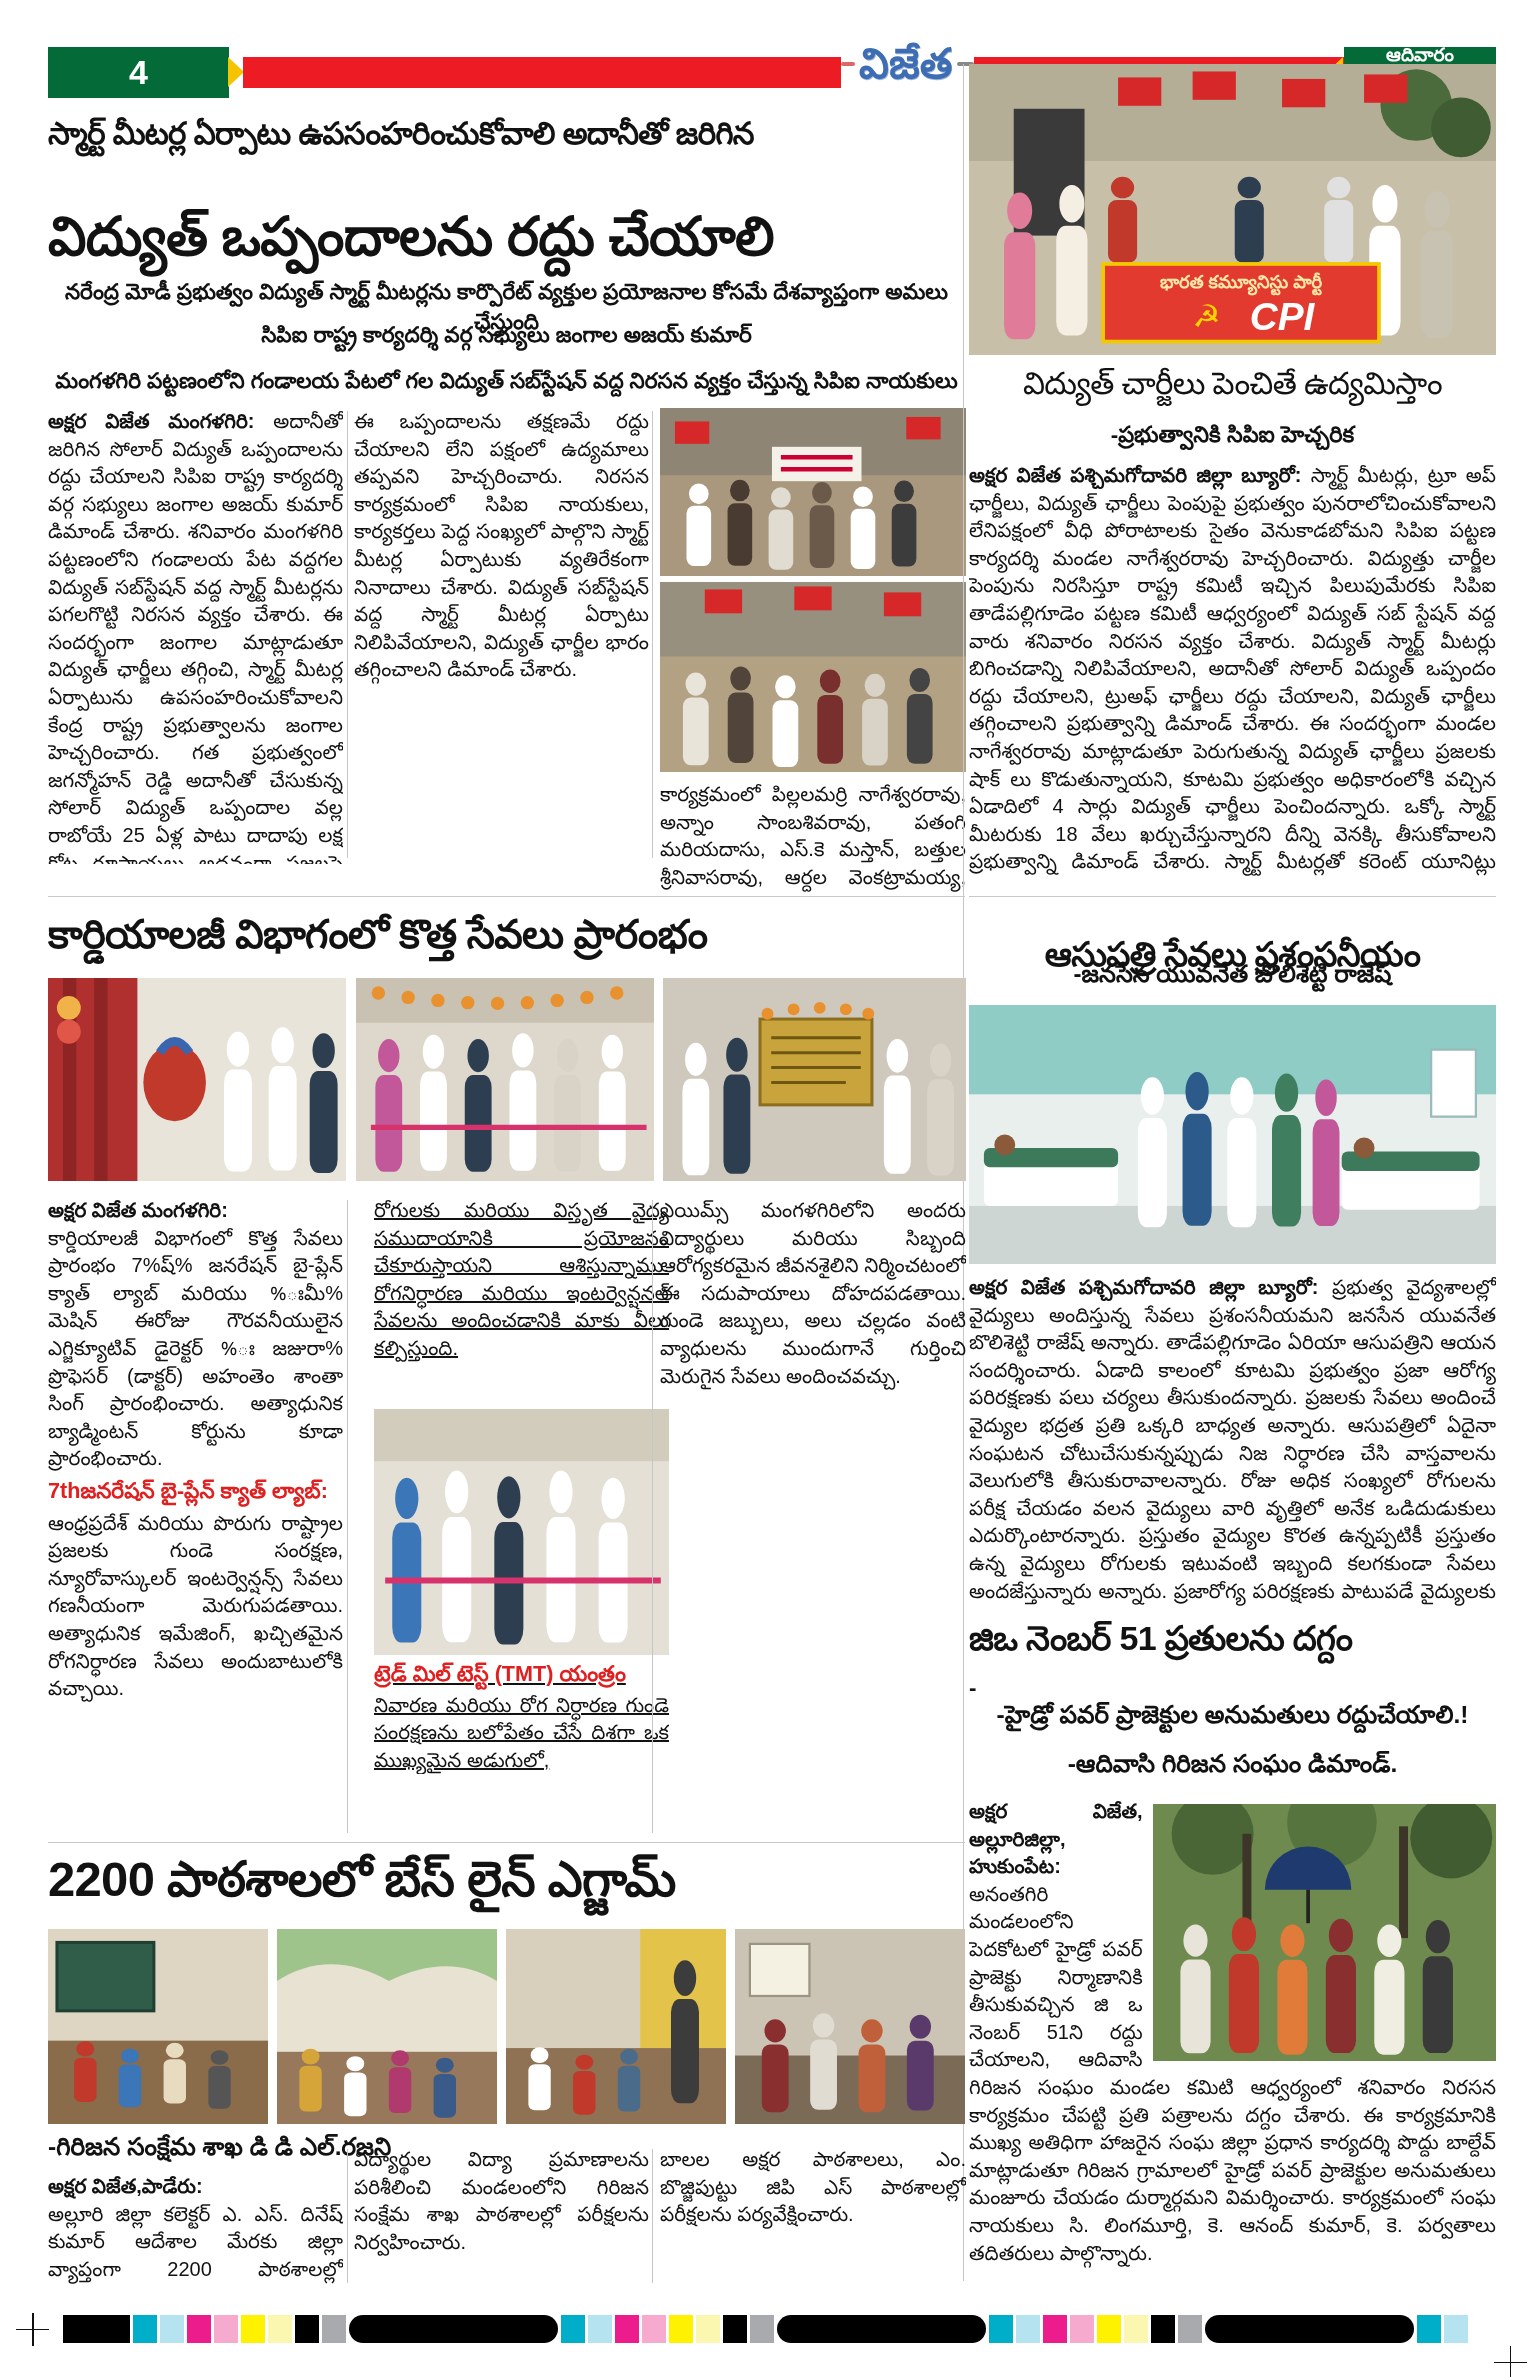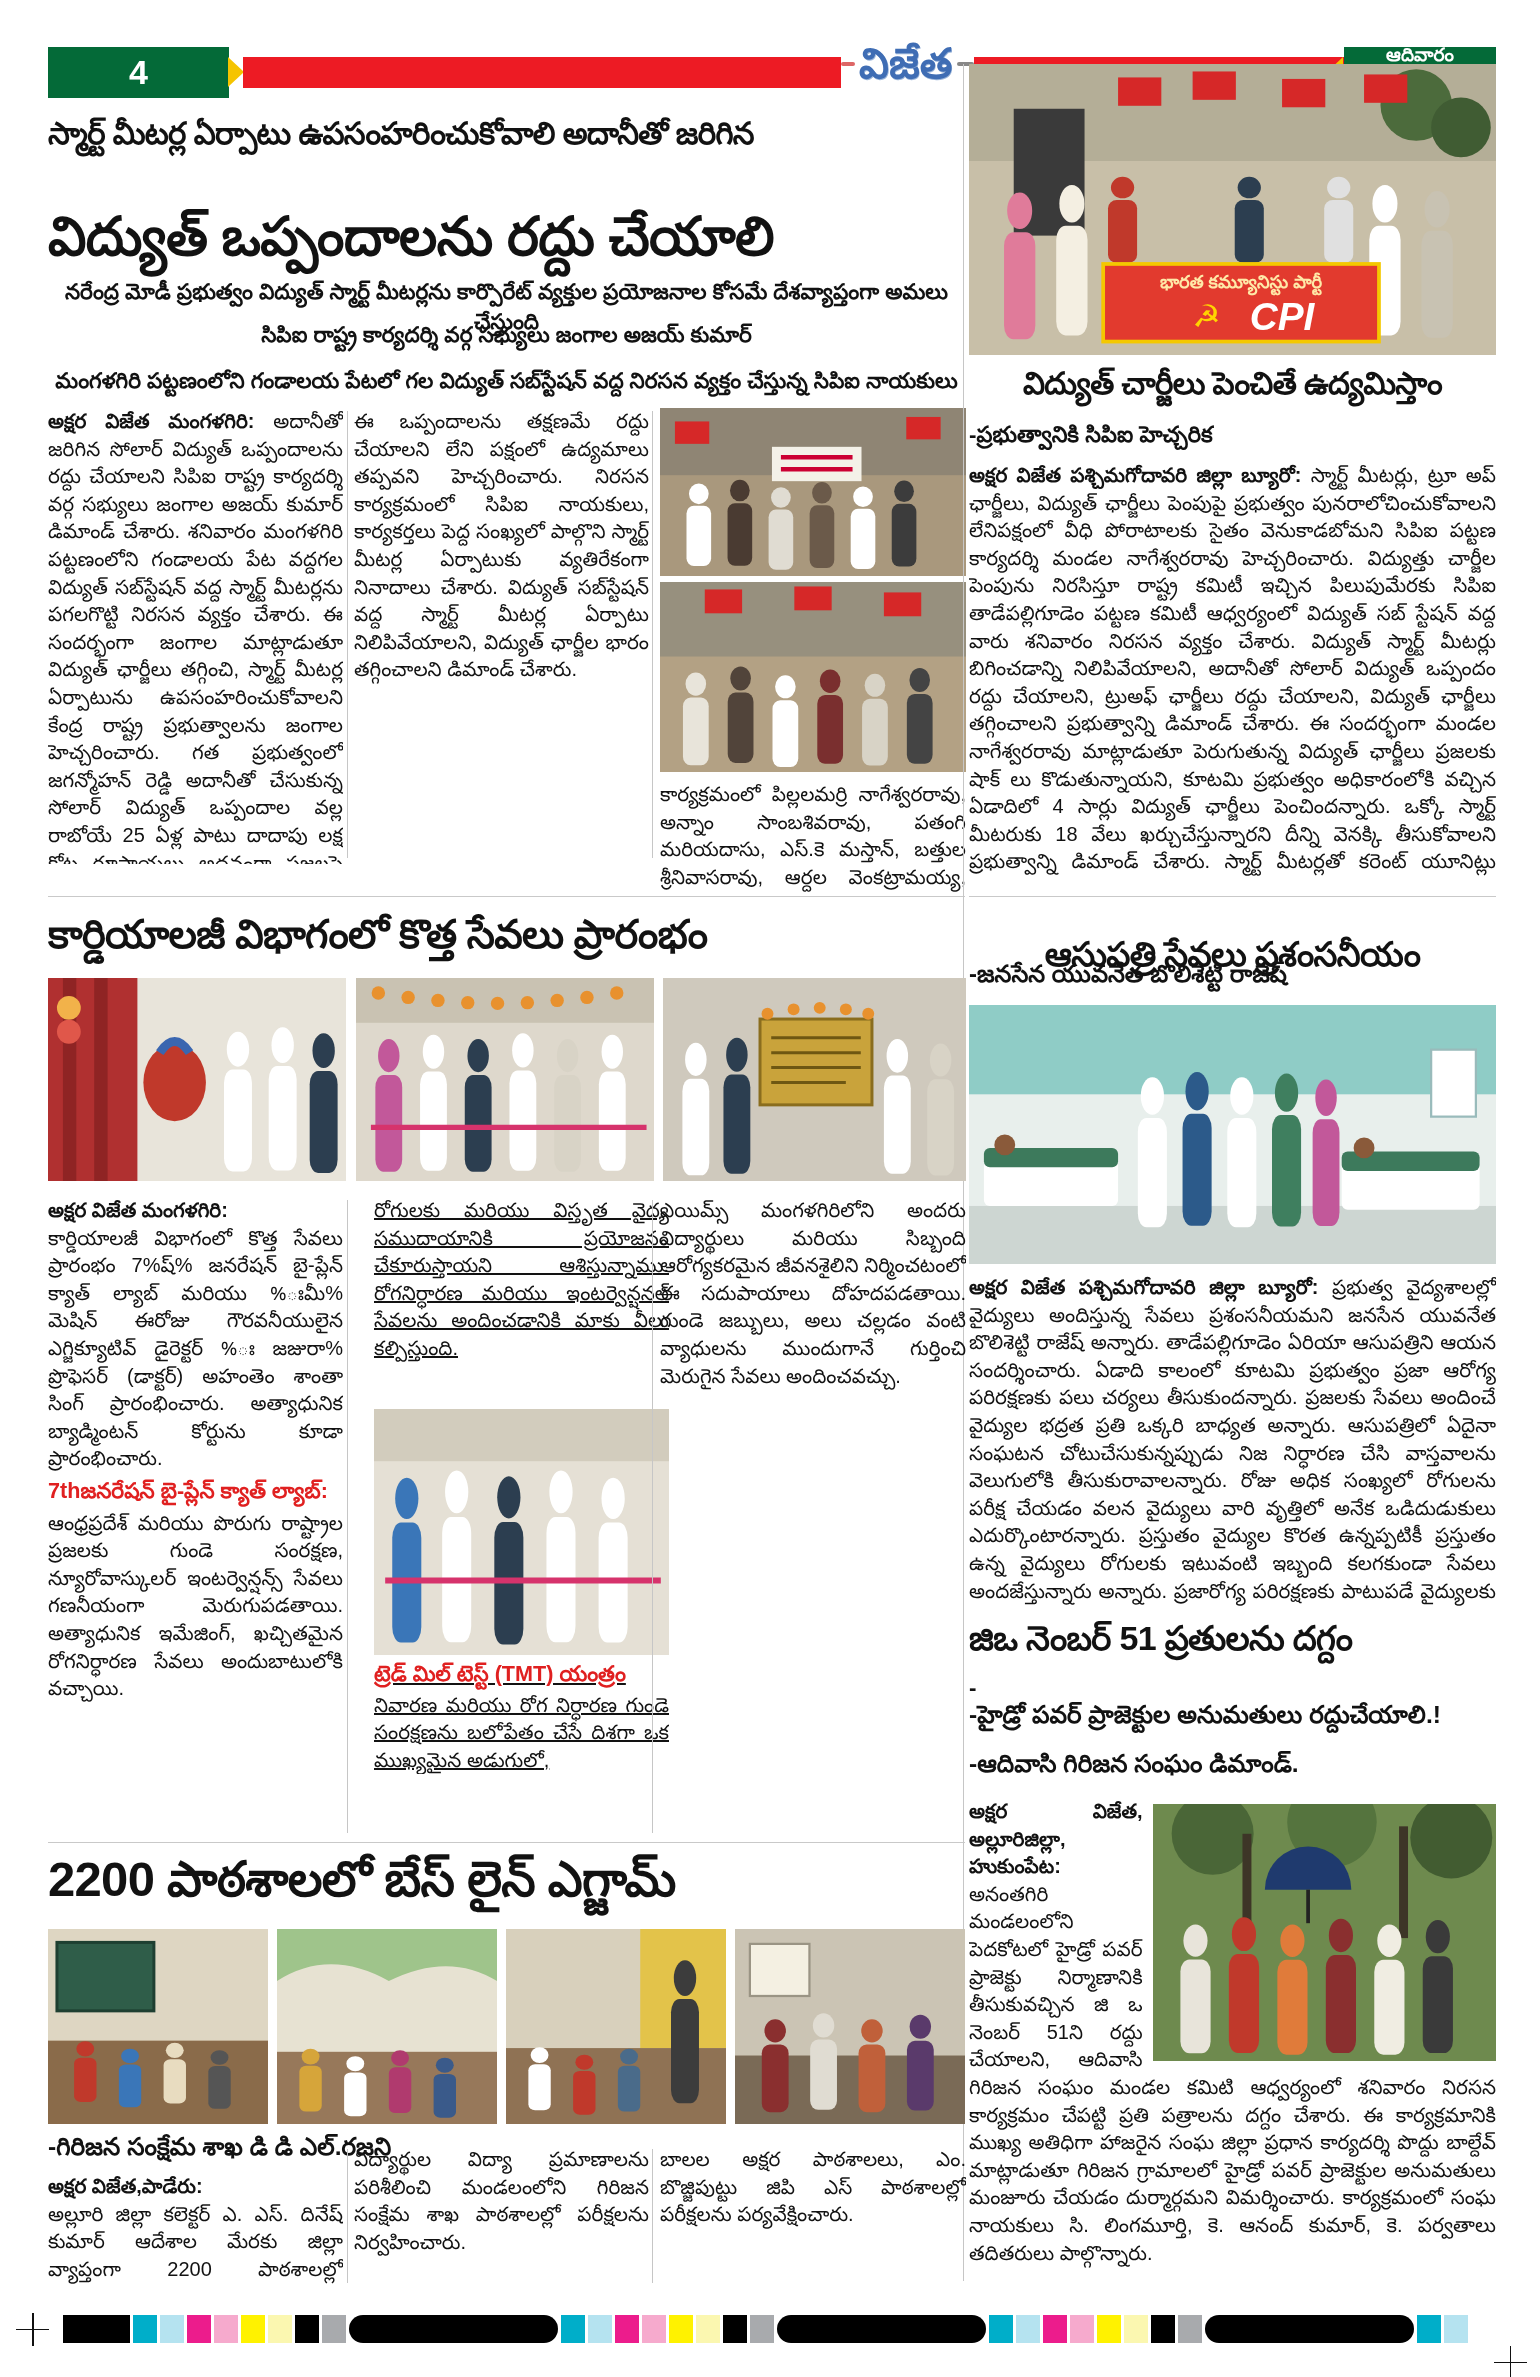--- a/index.html
+++ b/index.html
@@ -17,26 +17,26 @@
   .mast-micro{height:3.7px;border-radius:2.2px;}
   .mast-title{font-size:42px;font-weight:bold;color:#3f6db4;text-shadow:0.7px 0.7px 0 #9cb6da;line-height:1;}
   .hdr-date{display:flex;flex-direction:column;align-items:center;justify-content:center;gap:1.5px;}
   .hdr-date .d1{font-size:18.6px;font-weight:bold;}
   .hdr-date .sep{width:97px;height:1.5px;background:#fff;}
   .hdr-date .d2{font-size:22.4px;font-weight:bold;}
   
   .kicker{font-size:31px;font-weight:800;line-height:1.15;letter-spacing:-0.7px;}
   .h1{font-size:54px;font-weight:900;line-height:1.05;letter-spacing:-0.7px;white-space:nowrap;}
   .deck{font-size:21.6px;font-weight:700;text-align:center;}
-  .h2{font-size:31px;font-weight:700;text-align:center;letter-spacing:-0.7px;line-height:1.1;}
+  .h2{font-size:31px;font-weight:400;text-align:center;letter-spacing:-0.7px;line-height:1.1;}
   .h3{font-size:40px;font-weight:900;letter-spacing:-0.7px;white-space:nowrap;}
   .h4{font-size:34px;font-weight:900;text-align:center;letter-spacing:-0.7px;}
   .h5{font-size:34px;font-weight:900;letter-spacing:-0.7px;white-space:nowrap;}
   .h6{font-size:49px;font-weight:900;letter-spacing:-0.7px;white-space:nowrap;}
-  .byline{font-size:22.4px;font-weight:700;}
+  .byline{font-size:22.4px;font-weight:700;text-align:center;}
   .byline-left{font-size:24.6px;font-weight:800;}
   .body-txt{font-size:20px;line-height:27.6px;text-align:justify;overflow:hidden;}
   .dateline{font-weight:700;}
   .red-sub{color:#e02020;font-weight:800;font-size:21.6px;margin:4.5px 0;}
   .vrule{position:absolute;width:0.7px;background:#c6c6c6;}
   .hrule{position:absolute;height:0.7px;background:#c9c9c9;}
   .photo{display:block;}
   
   .colorbar{display:flex;align-items:center;gap:3px;height:28px;}
   .patch{height:28px;flex:0 0 auto;}

